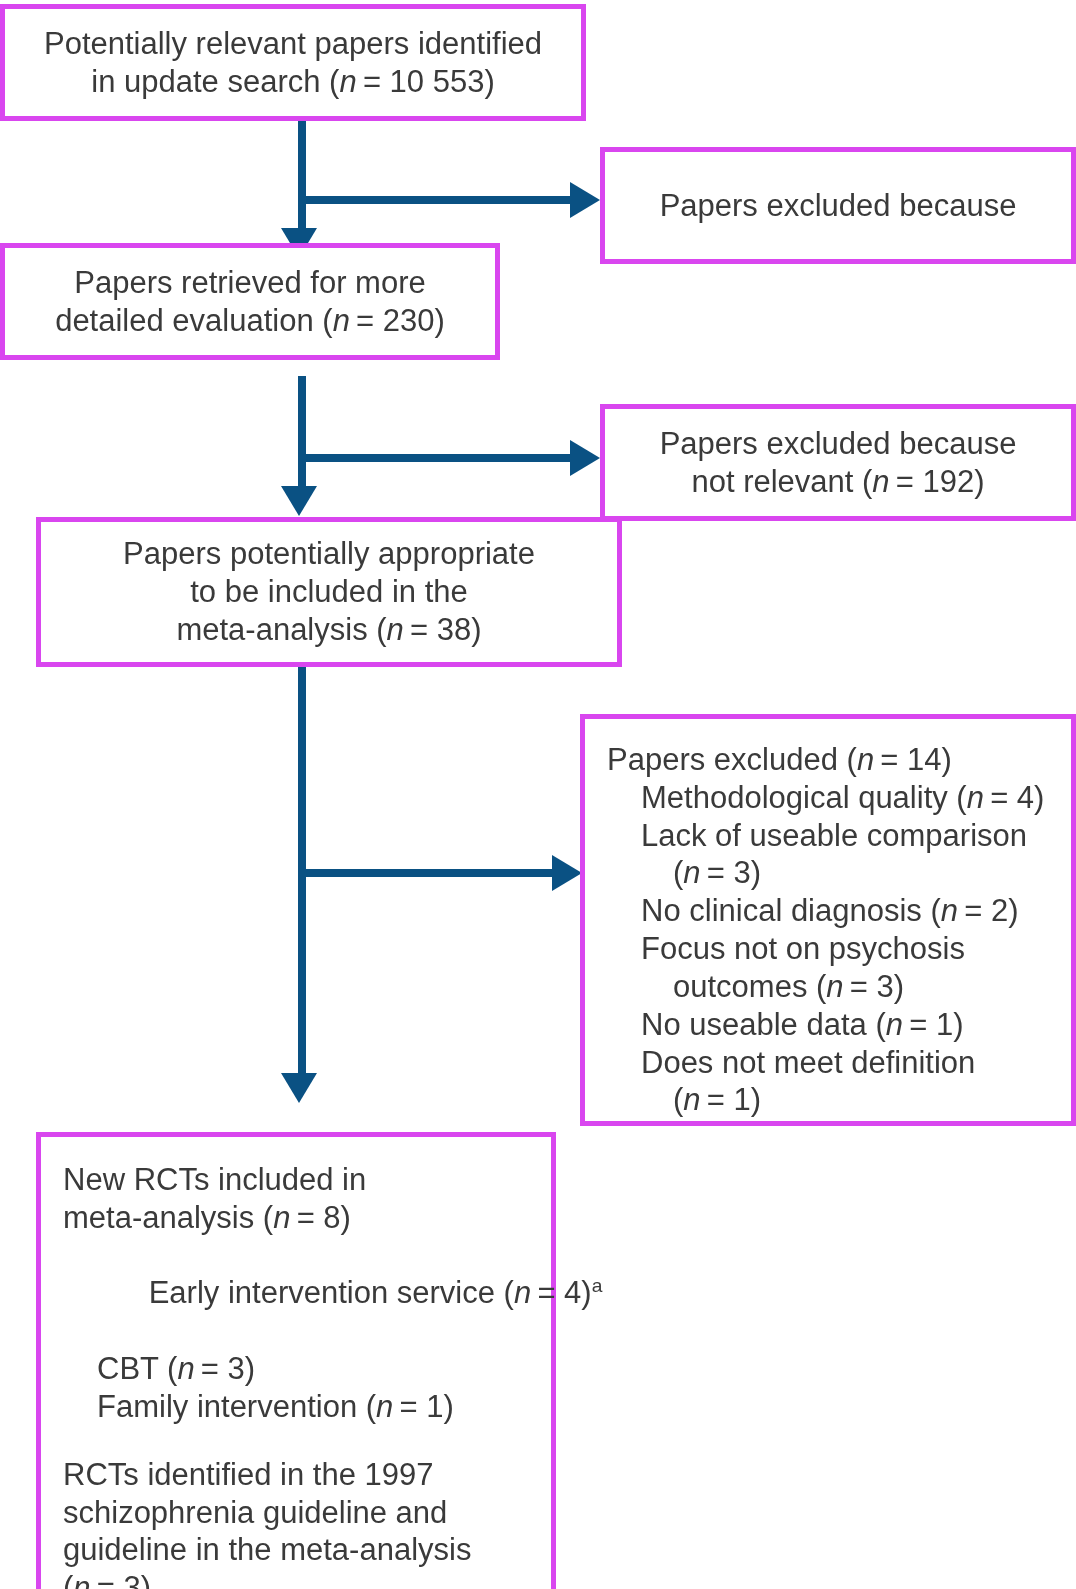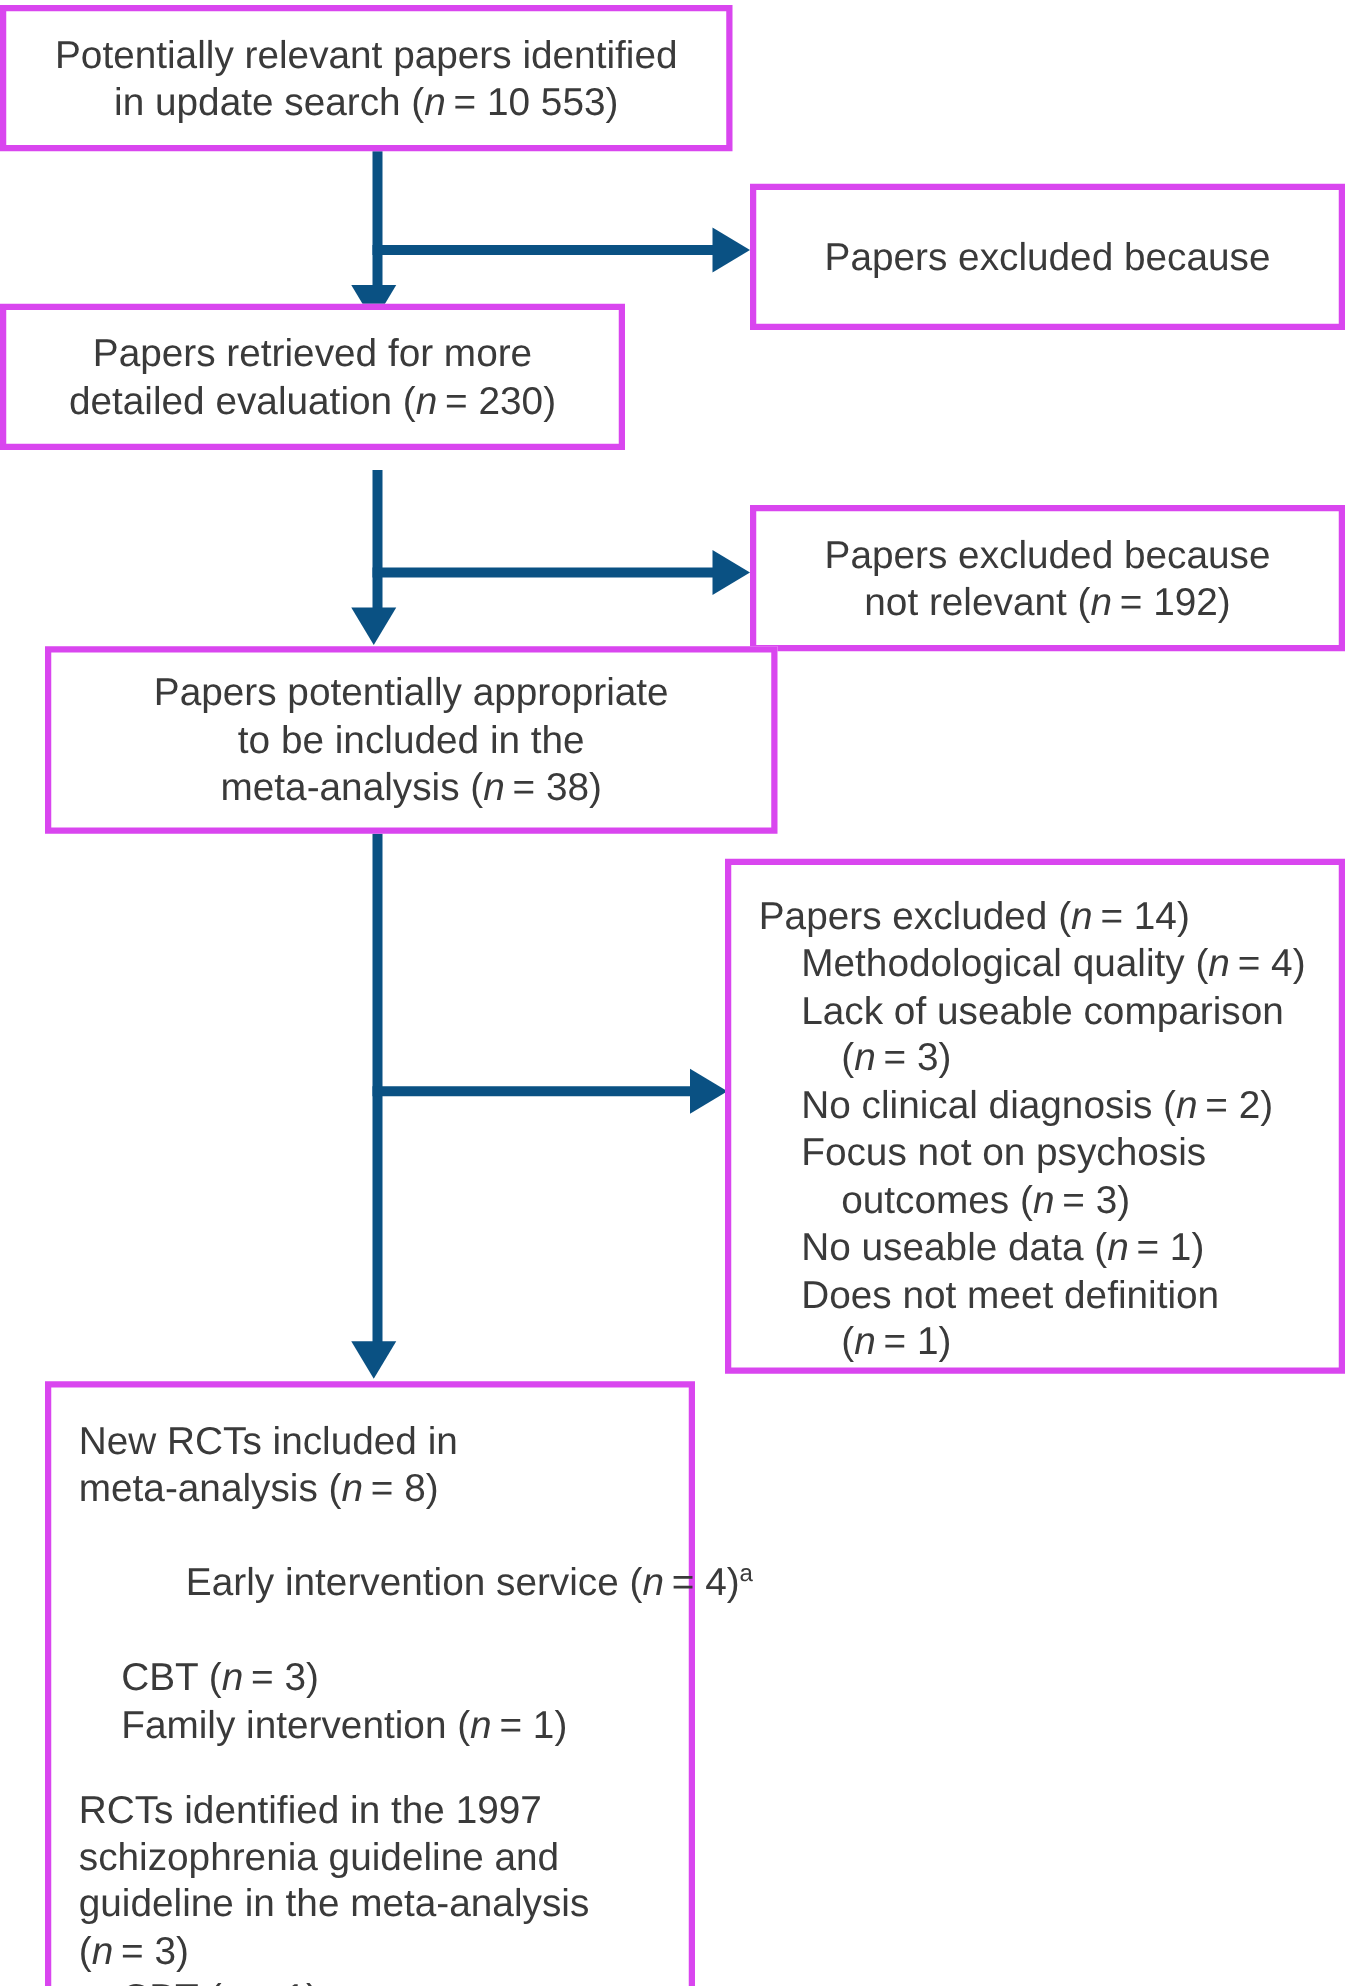--- a/index.html
+++ b/index.html
@@ -32,20 +32,21 @@
     flex-direction: column;
     align-items: center;
     justify-content: center;
     text-align: center;
   }
   .box.left {
     display: flex;
     flex-direction: column;
     justify-content: flex-start;
     text-align: left;
+    margin-top: 27px;
   }
   .line { white-space: pre; }
   .indent1 { padding-left: 34px; }
   .indent2 { padding-left: 66px; }
   .spacer { height: 30px; }
   sup { font-size: 0.62em; vertical-align: super; line-height: 0; }
 
   
   .conn {
     position: absolute;

